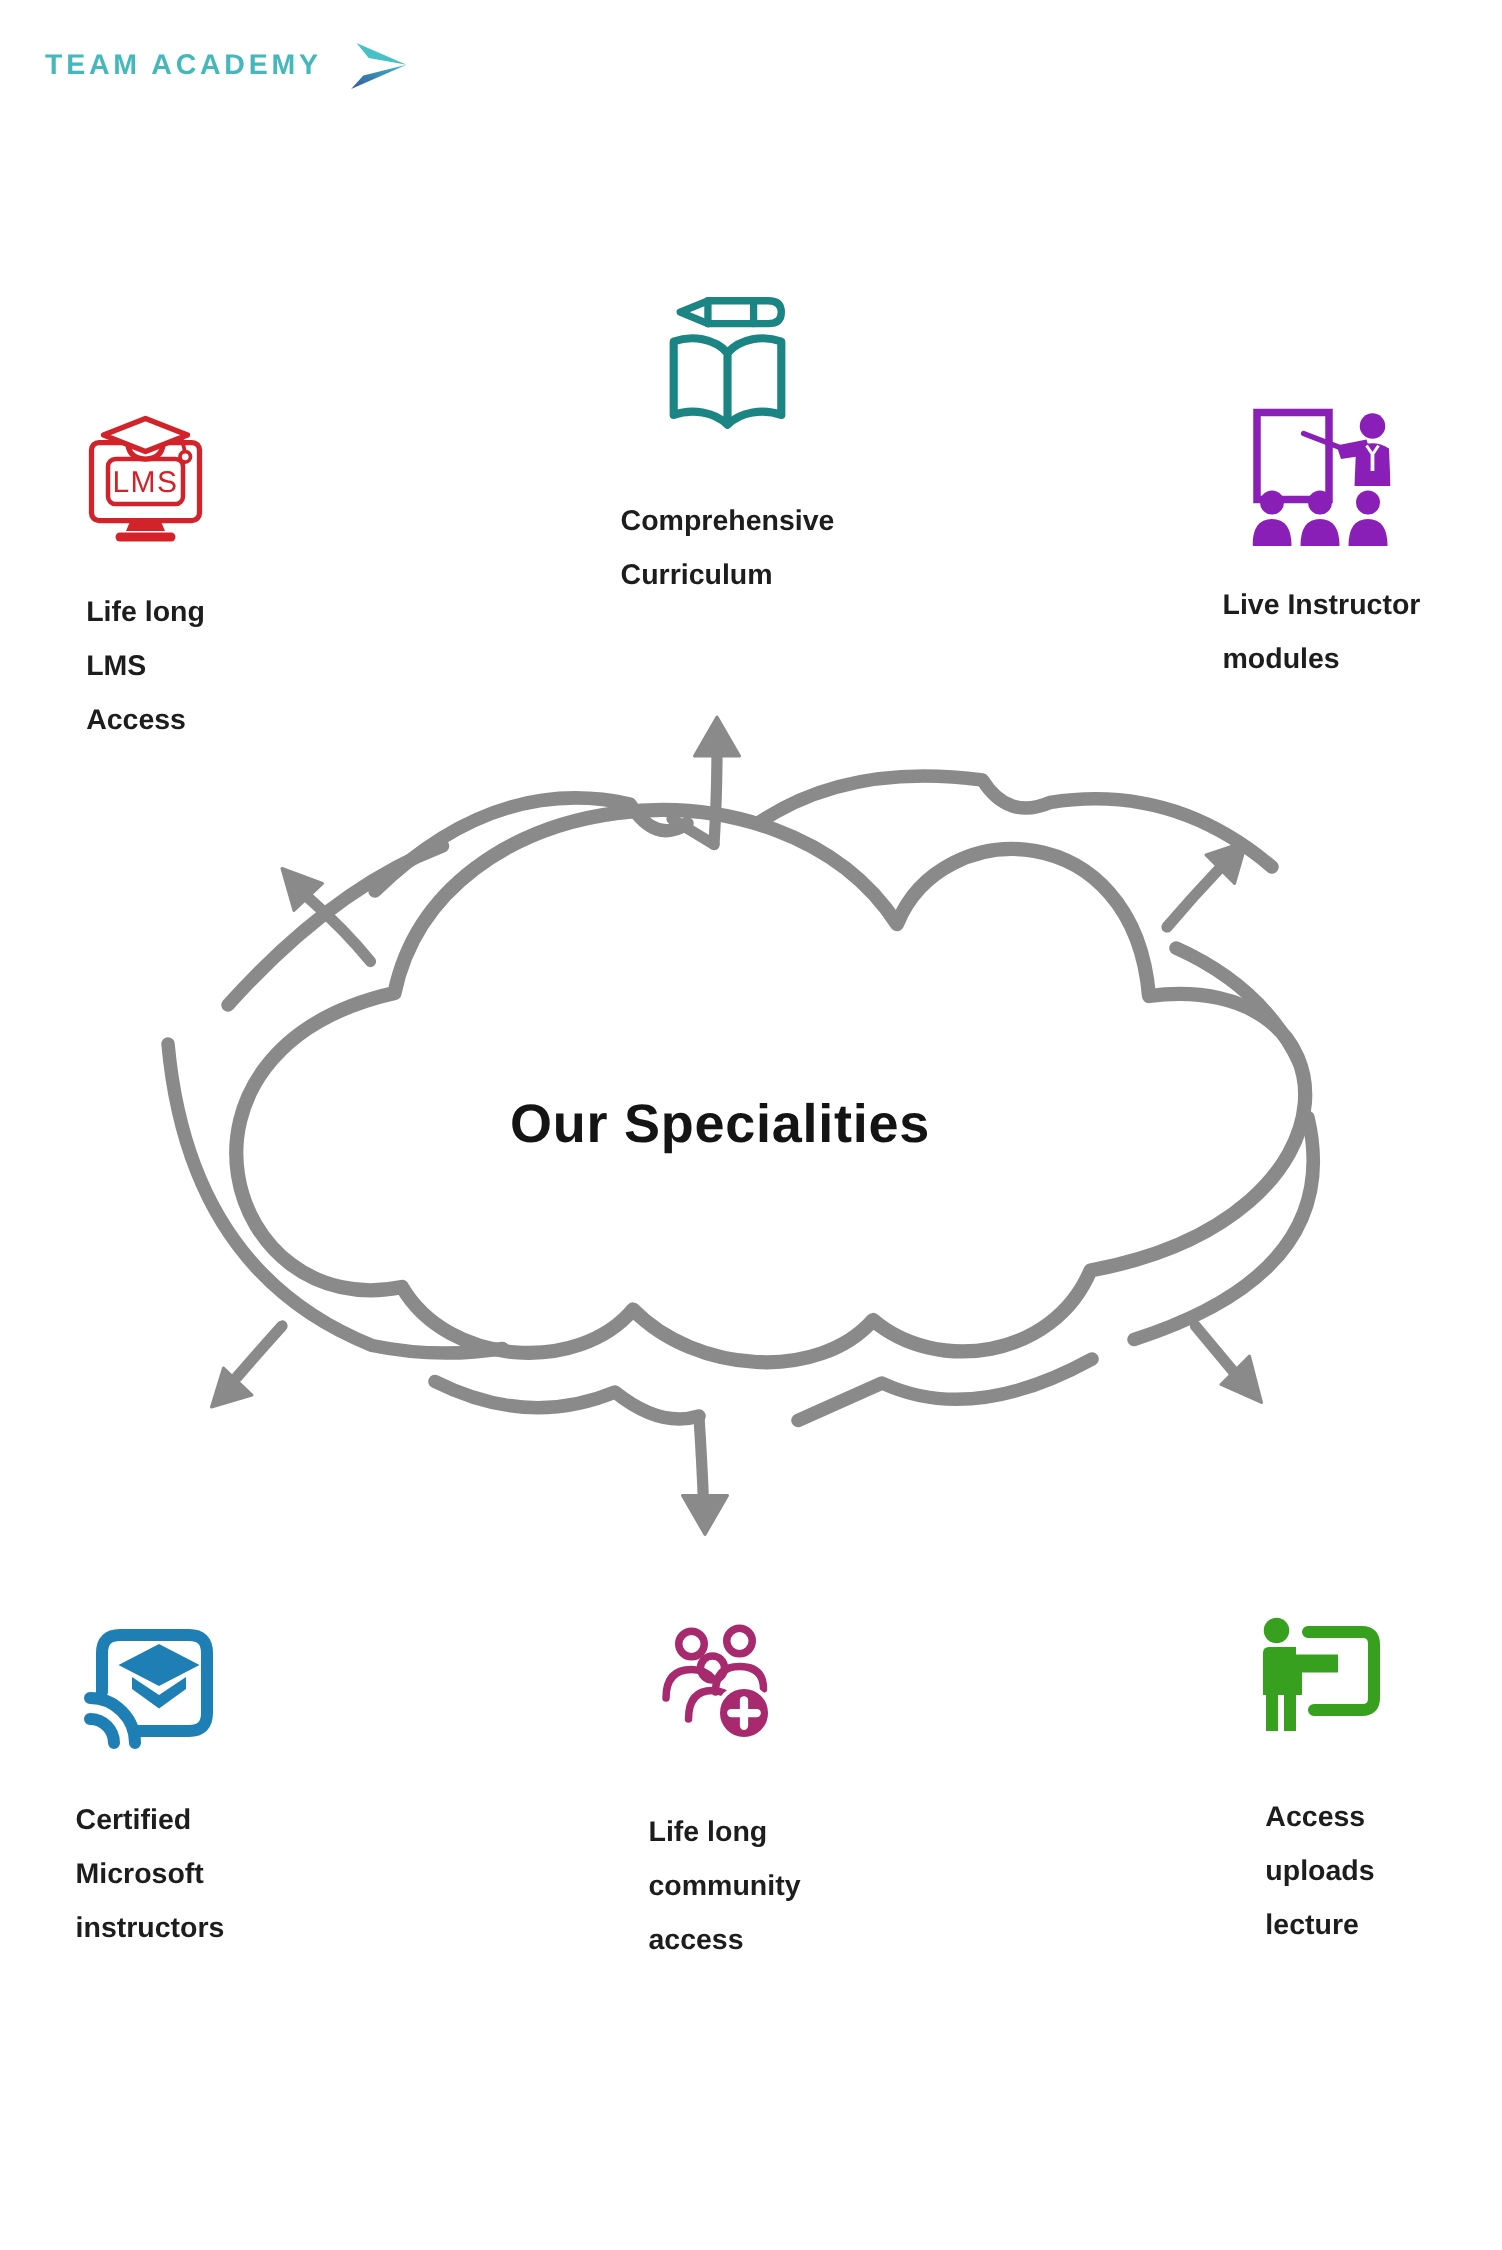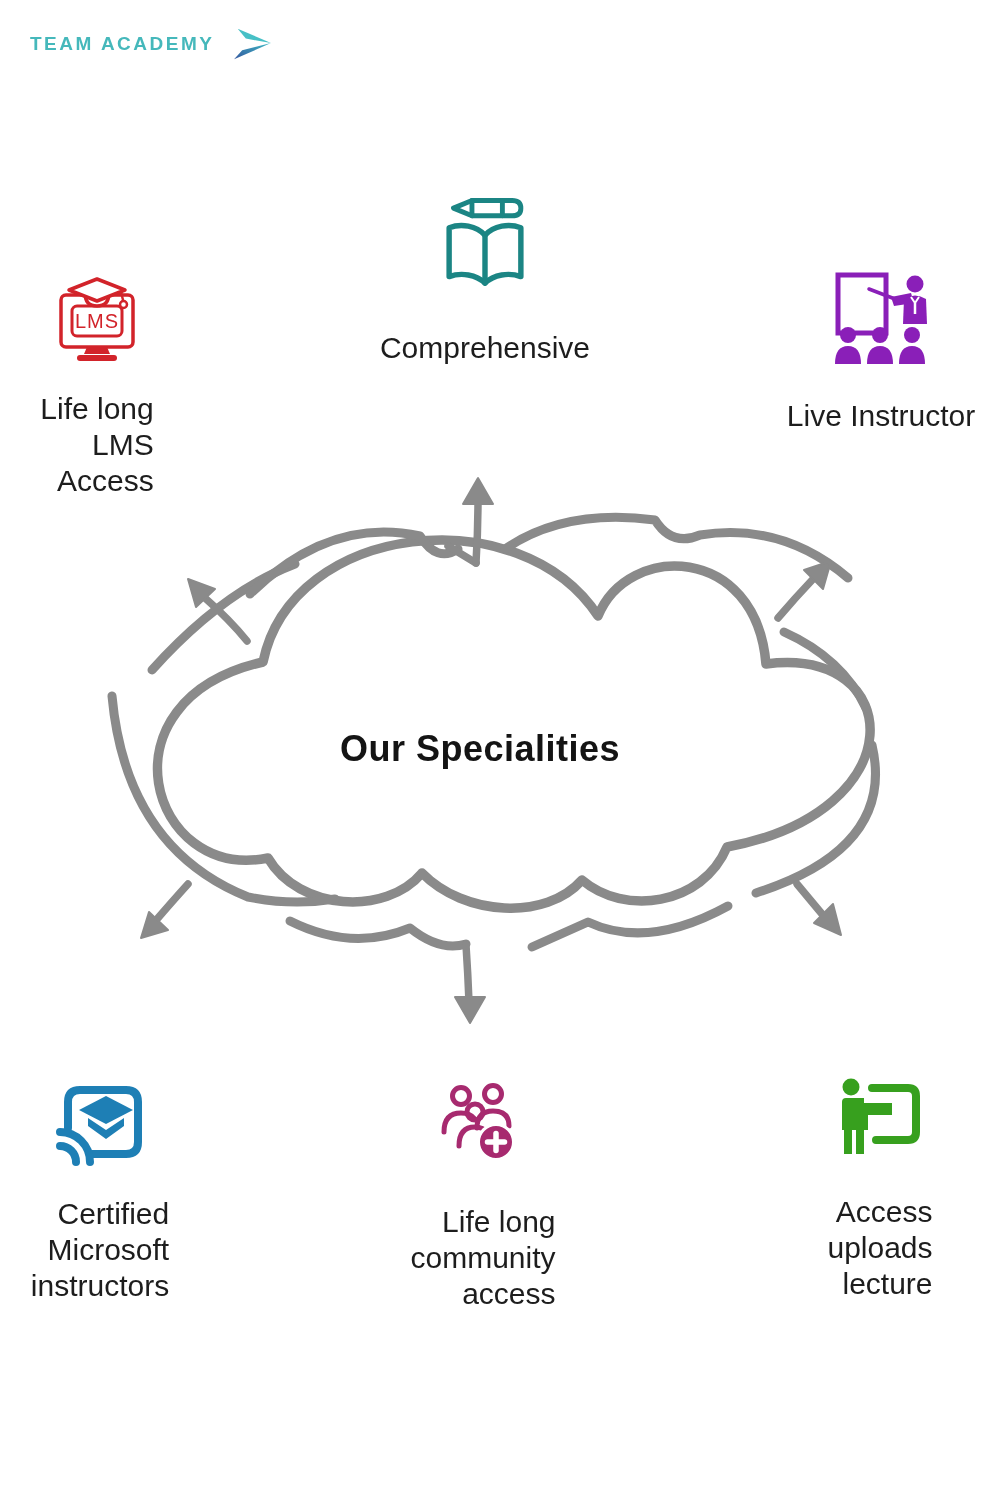--- a/index.html
+++ b/index.html
@@ -15,26 +15,26 @@
   }
   .cloud-svg{position:absolute;left:0;top:0;width:1001px;height:1500px;}
   .cloud-title{
     position:absolute;left:480px;top:728px;transform:translateX(-50%);
     font-size:36px;font-weight:700;color:#141414;white-space:nowrap;letter-spacing:0.5px;
   }
   .feature{
     position:absolute;width:300px;display:flex;flex-direction:column;align-items:center;
   }
   .feature .label{
-    text-align:right;font-size:30px;font-weight:400;line-height:36px;color:#1d1d1d;
+    text-align:left;font-size:19px;font-weight:700;line-height:36px;color:#1d1d1d;
   }
   .feature .label span{display:block;}
   .f-lms{left:-53px;top:275px;}           .f-lms .label{margin-top:24px;}
   .f-curriculum{left:335px;top:194px;}    .f-curriculum .label{margin-top:36px;}
-  .f-instructor{left:731px;top:272px;}    .f-instructor .label{margin-top:34px;}
+  .f-instructor{left:731px;top:272px;}    .f-instructor .label{margin-top:22px;}
   .f-microsoft{left:-50px;top:1082px;}    .f-microsoft .label{margin-top:22px;}
   .f-community{left:333px;top:1082px;}    .f-community .label{margin-top:30px;}
   .f-weekly{left:730px;top:1076px;}       .f-weekly .label{margin-top:26px;}
 </style>
 </head>
 <body>
 
 <div class="logo">
   <div class="logo-text">TEAM ACADEMY</div>
   <svg width="42" height="36" viewBox="0 0 46 40">
@@ -131,20 +131,21 @@
       <path d="M62 6 L62 20"></path>
     </g>
     <g fill="none" stroke="#1b8584" stroke-width="5" stroke-linecap="round" stroke-linejoin="round">
       <path d="M46 38 C38 29 24 27 13 31 L13 76 C24 72 38 74 46 82"></path>
       <path d="M46 38 C54 29 68 27 79 31 L79 76 C68 72 54 74 46 82"></path>
       <path d="M46 40 L46 80"></path>
     </g>
   </svg>
   <div class="label">
     <span>Comprehensive</span>
+    <span>Curriculum</span>
   </div>
 </div>
 
 <div class="feature f-instructor">
   <svg width="92" height="92" viewBox="0 0 92 92">
     <rect x="3" y="3" width="48" height="58" fill="#fff" stroke="#8a1fb8" stroke-width="5"></rect>
     <path d="M34 17 L60 27" stroke="#8a1fb8" stroke-width="3.5" stroke-linecap="round"></path>
     <path d="M56 25 L76 21 L79 31 L59 34 Z" fill="#8a1fb8"></path>
     <circle cx="80" cy="12" r="8.5" fill="#8a1fb8"></circle>
     <path d="M69 27 Q80 20 91 27 L92 52 L68 52 Z" fill="#8a1fb8"></path>
@@ -154,20 +155,21 @@
       <circle cx="13" cy="63" r="8"></circle>
         <path d="M0 92 Q0 74 13 74 Q26 74 26 92 Z"></path>
       <circle cx="45" cy="63" r="8"></circle>
         <path d="M32 92 Q32 74 45 74 Q58 74 58 92 Z"></path>
       <circle cx="77" cy="63" r="8"></circle>
         <path d="M64 92 Q64 74 77 74 Q90 74 90 92 Z"></path>
     </g>
   </svg>
   <div class="label">
     <span>Live Instructor</span>
+    <span>modules</span>
   </div>
 </div>
 
 <div class="feature f-microsoft">
   <svg width="92" height="92" viewBox="0 0 92 92">
     <g fill="none" stroke="#1e7fb5" stroke-width="8" stroke-linecap="round" stroke-linejoin="round">
       <path d="M14 46 L14 20 Q14 8 26 8 L72 8 Q84 8 84 20 L84 60 Q84 72 72 72 L38 72"></path>
       <path d="M6 64 A16 16 0 0 1 22 80"></path>
       <path d="M6 50 A30 30 0 0 1 36 80"></path>
     </g>

